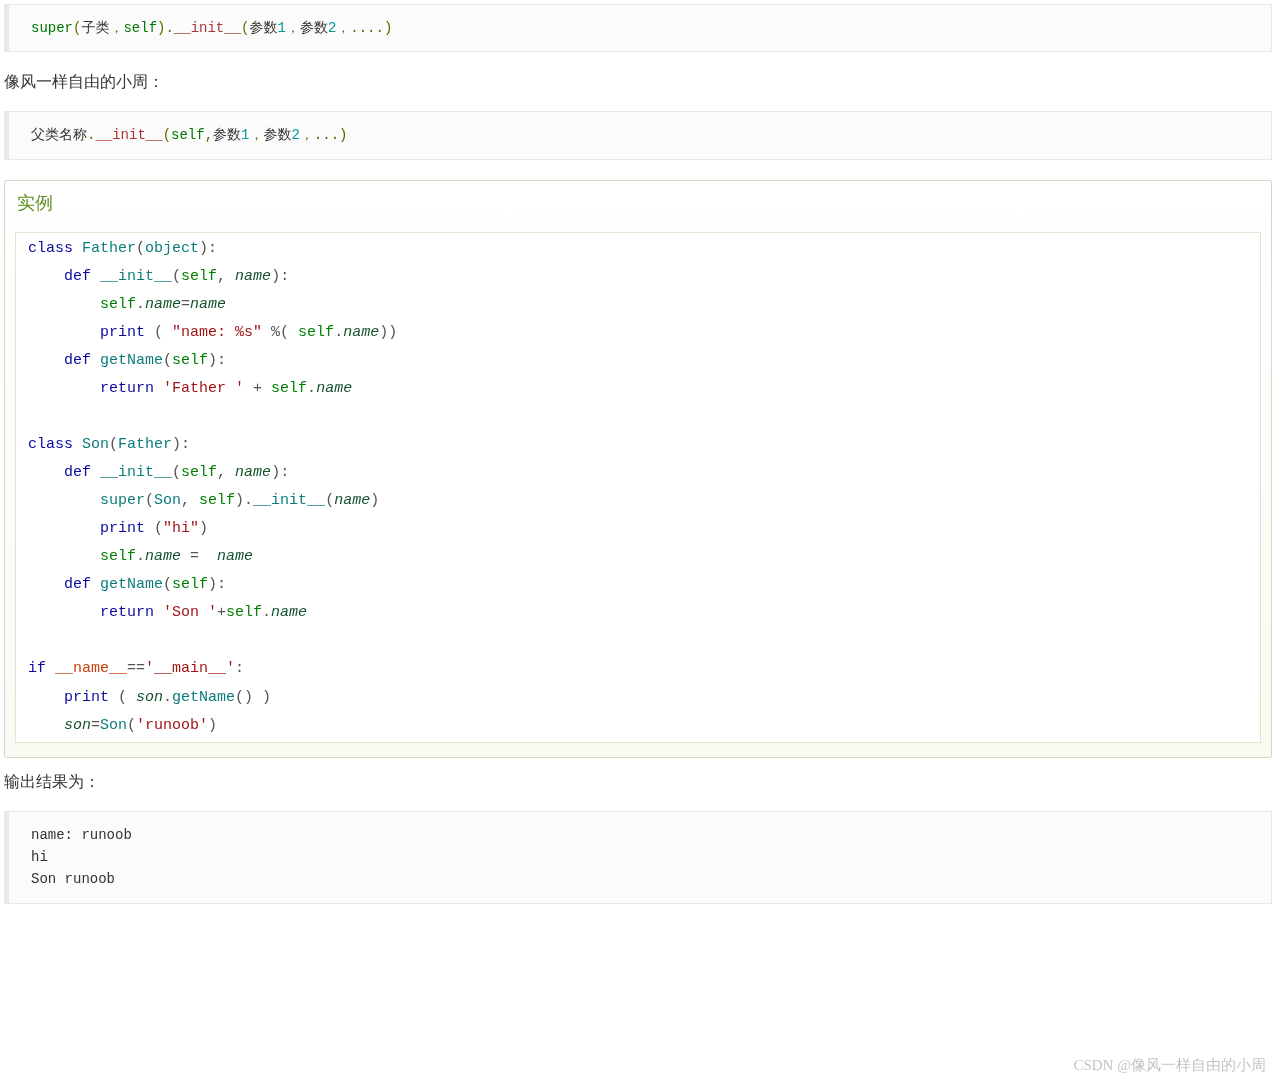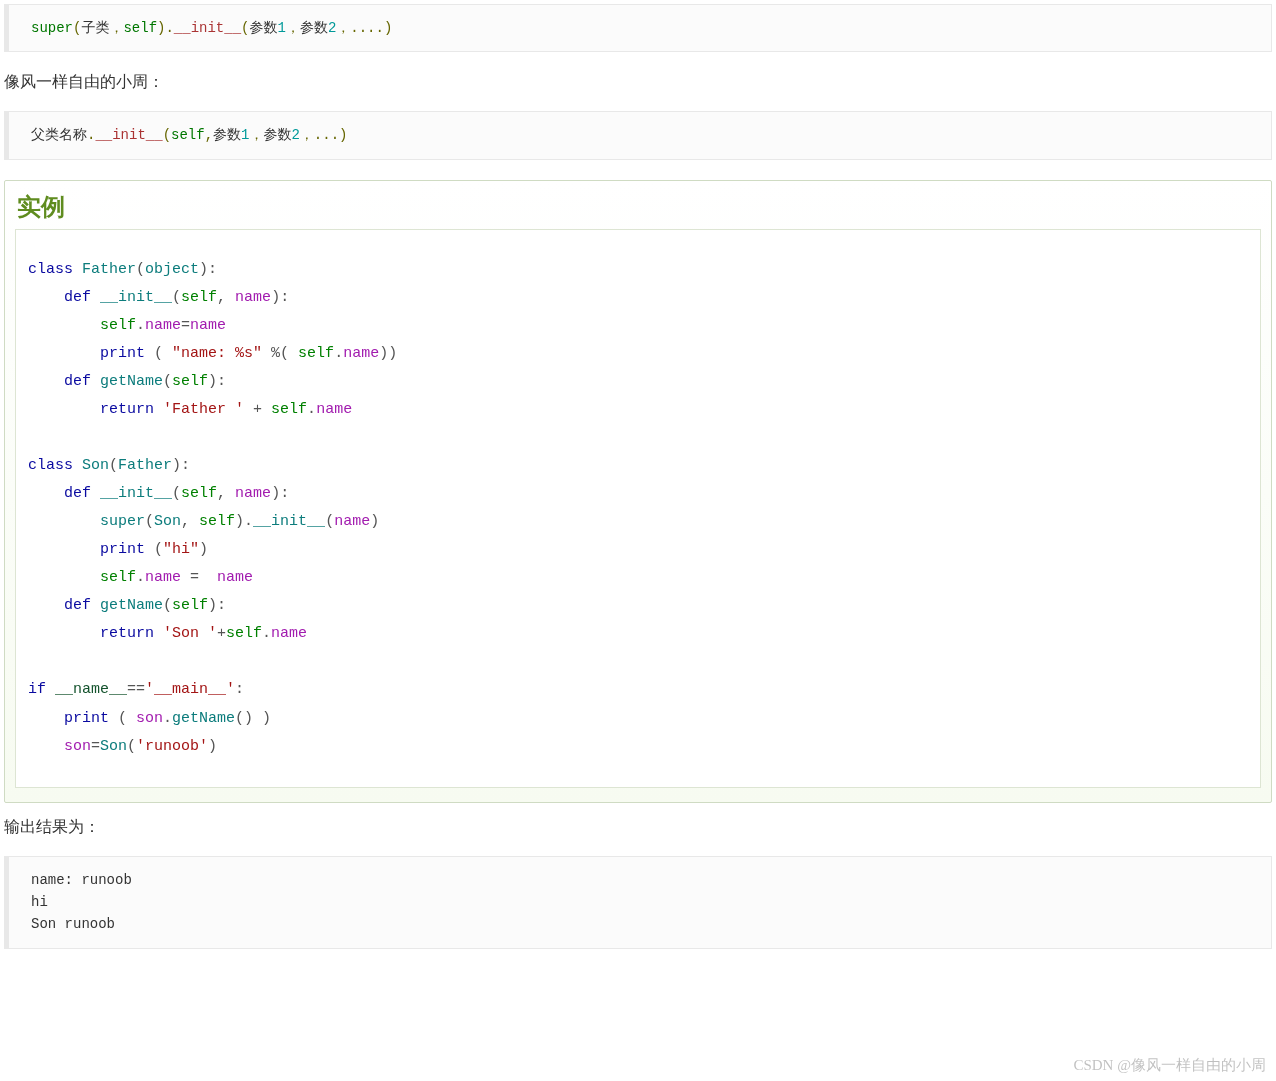--- a/index.html
+++ b/index.html
@@ -36,43 +36,43 @@
   }
   .example-box {
     border: 1px solid #cfdbc3;
     border-radius: 2px;
     margin: 4px;
     background: linear-gradient(#ffffff 0%, #f7fbf1 100%);
     padding: 0;
   }
   .example-heading {
     color: #5f8c1f;
-    font-weight: bold;
-    font-size: 24px;
+    font-weight: normal;
+    font-size: 18px;
     padding: 10px 12px 6px 12px;
   }
   .code-box {
     background: #ffffff;
     border: 1px solid #dde5d3;
-    margin: 0 10px 14px 10px;
-    padding: 26px 0;
+    margin: 11px 10px 14px 10px;
+    padding: 2px 0;
     font-family: Consolas, Monaco, "Courier New", monospace;
     font-size: 15px;
     line-height: 1.87;
   }
   .code-line {
     white-space: pre;
     padding: 0 12px;
   }
   .blue { color: #0a0aa0; }
   .teal { color: #0c7c7c; }
   .green2 { color: #008000; }
   .maroon { color: #a31515; }
-  .darkred { color: #14532d; }
-  .black { color: #a21caf; }
+  .darkred { color: #c2410c; }
+  .black { color: #14532d; font-style: italic; }
   .punct { color: #555; }
   .watermark {
     position: fixed;
     right: 10px;
     bottom: 6px;
     color: rgba(0,0,0,0.25);
     font-size: 15px;
     pointer-events: none;
     font-family: Liberation Serif, serif;
   }

